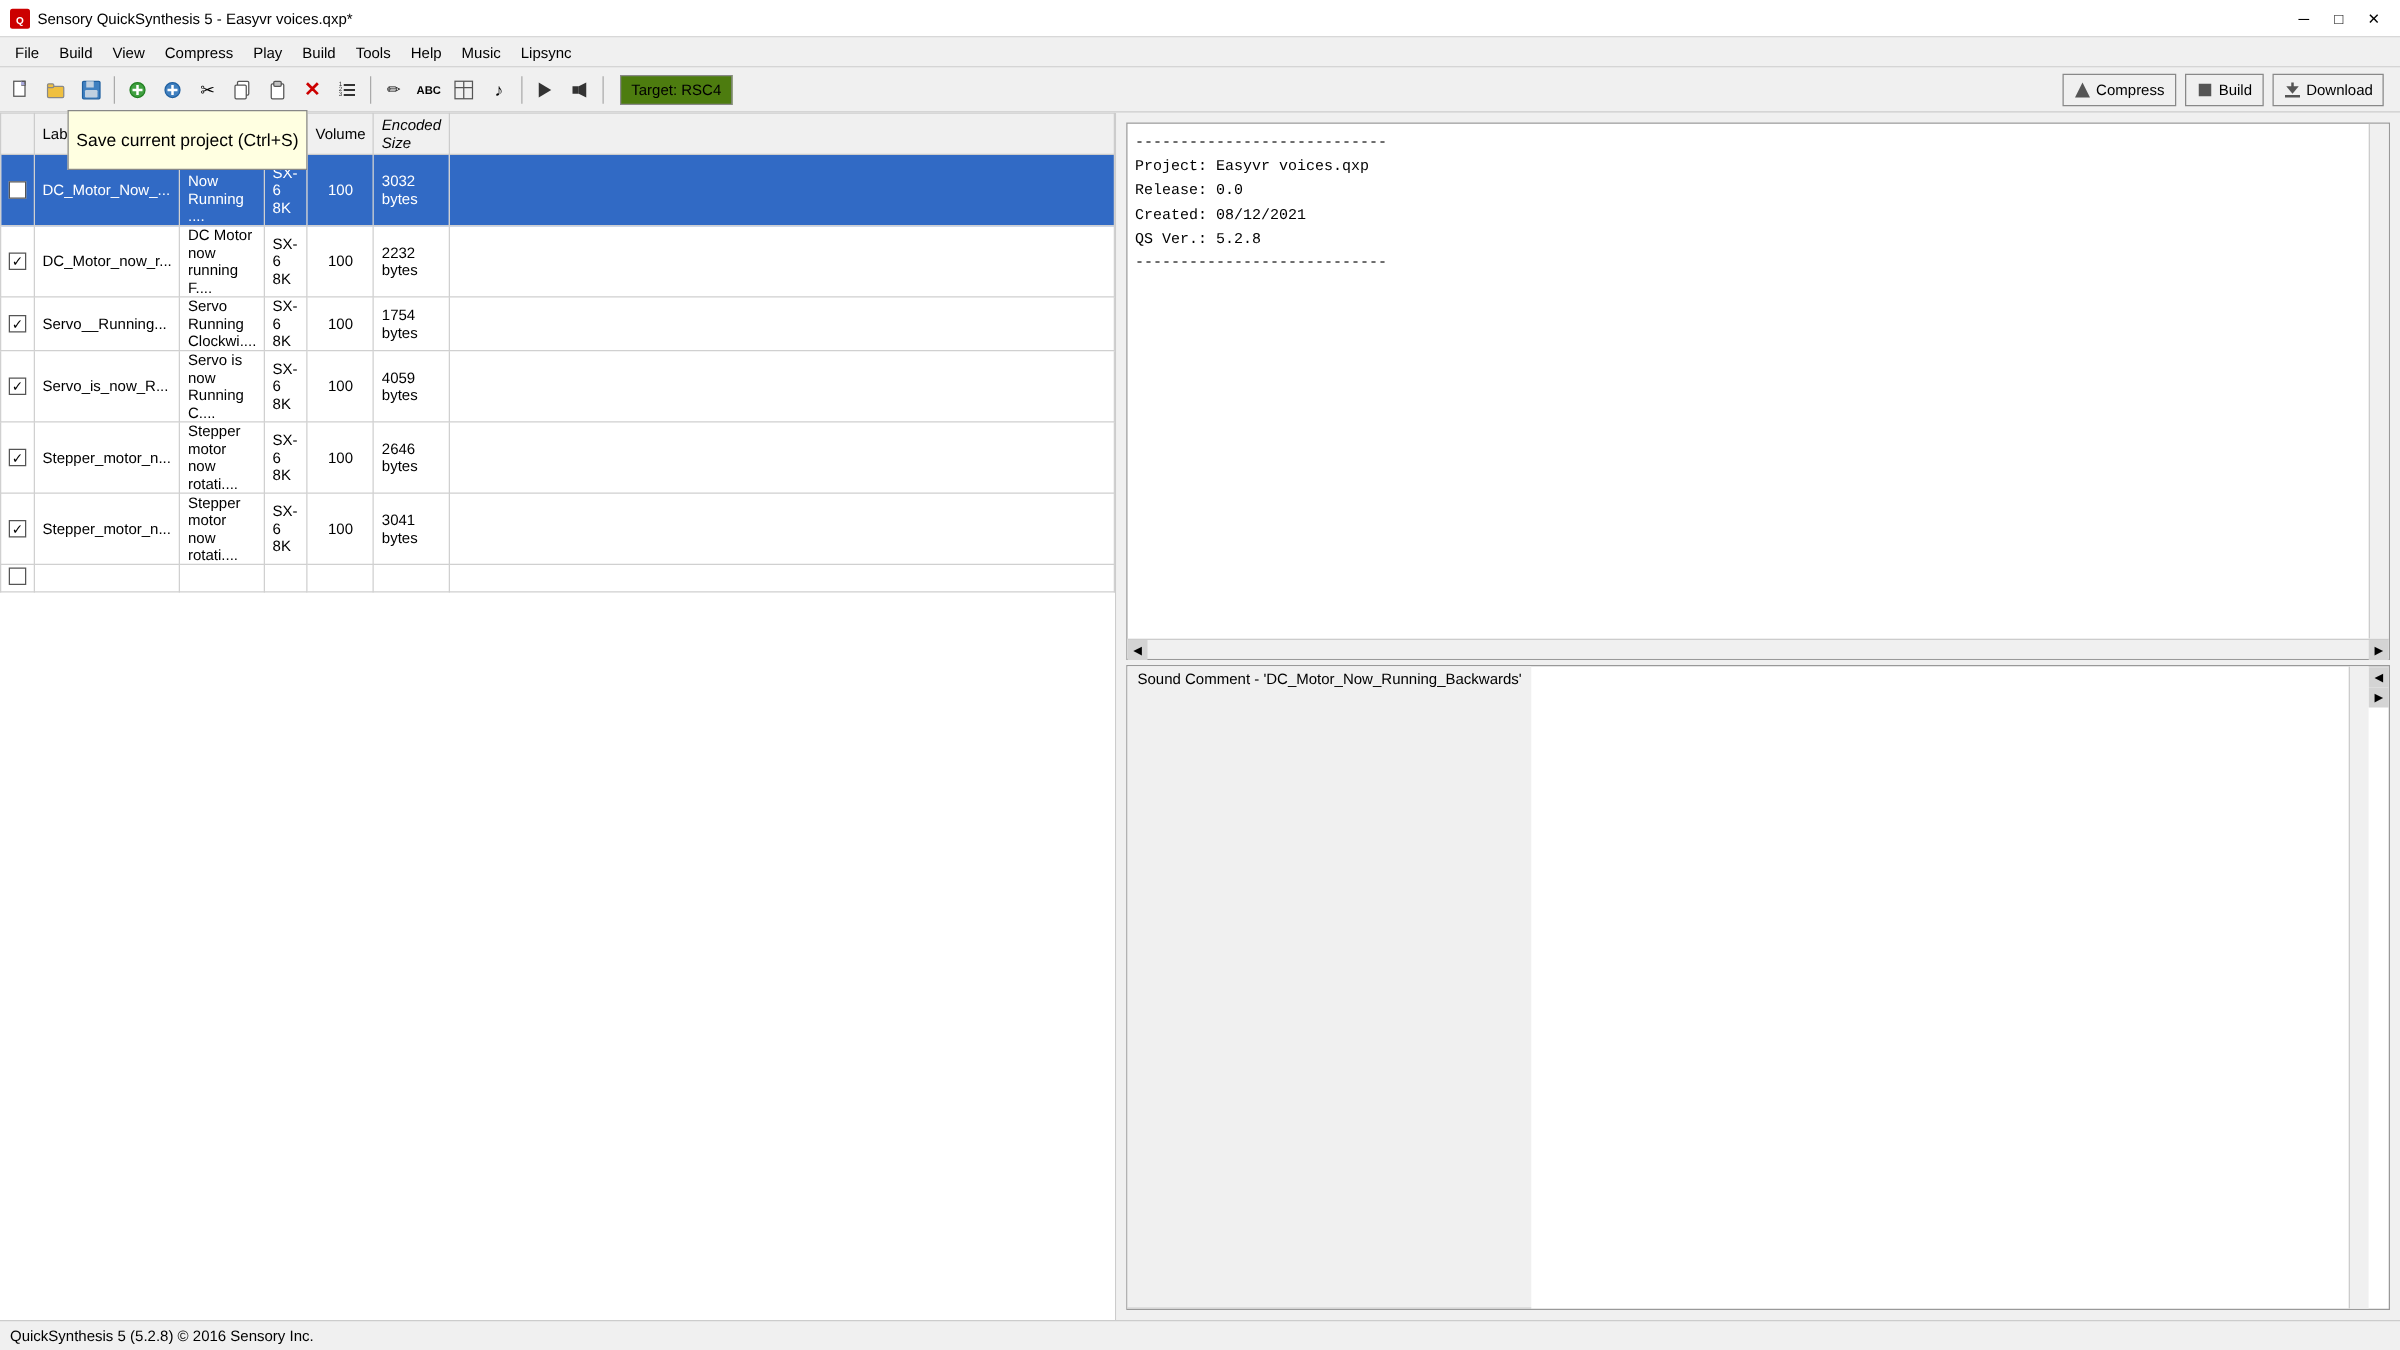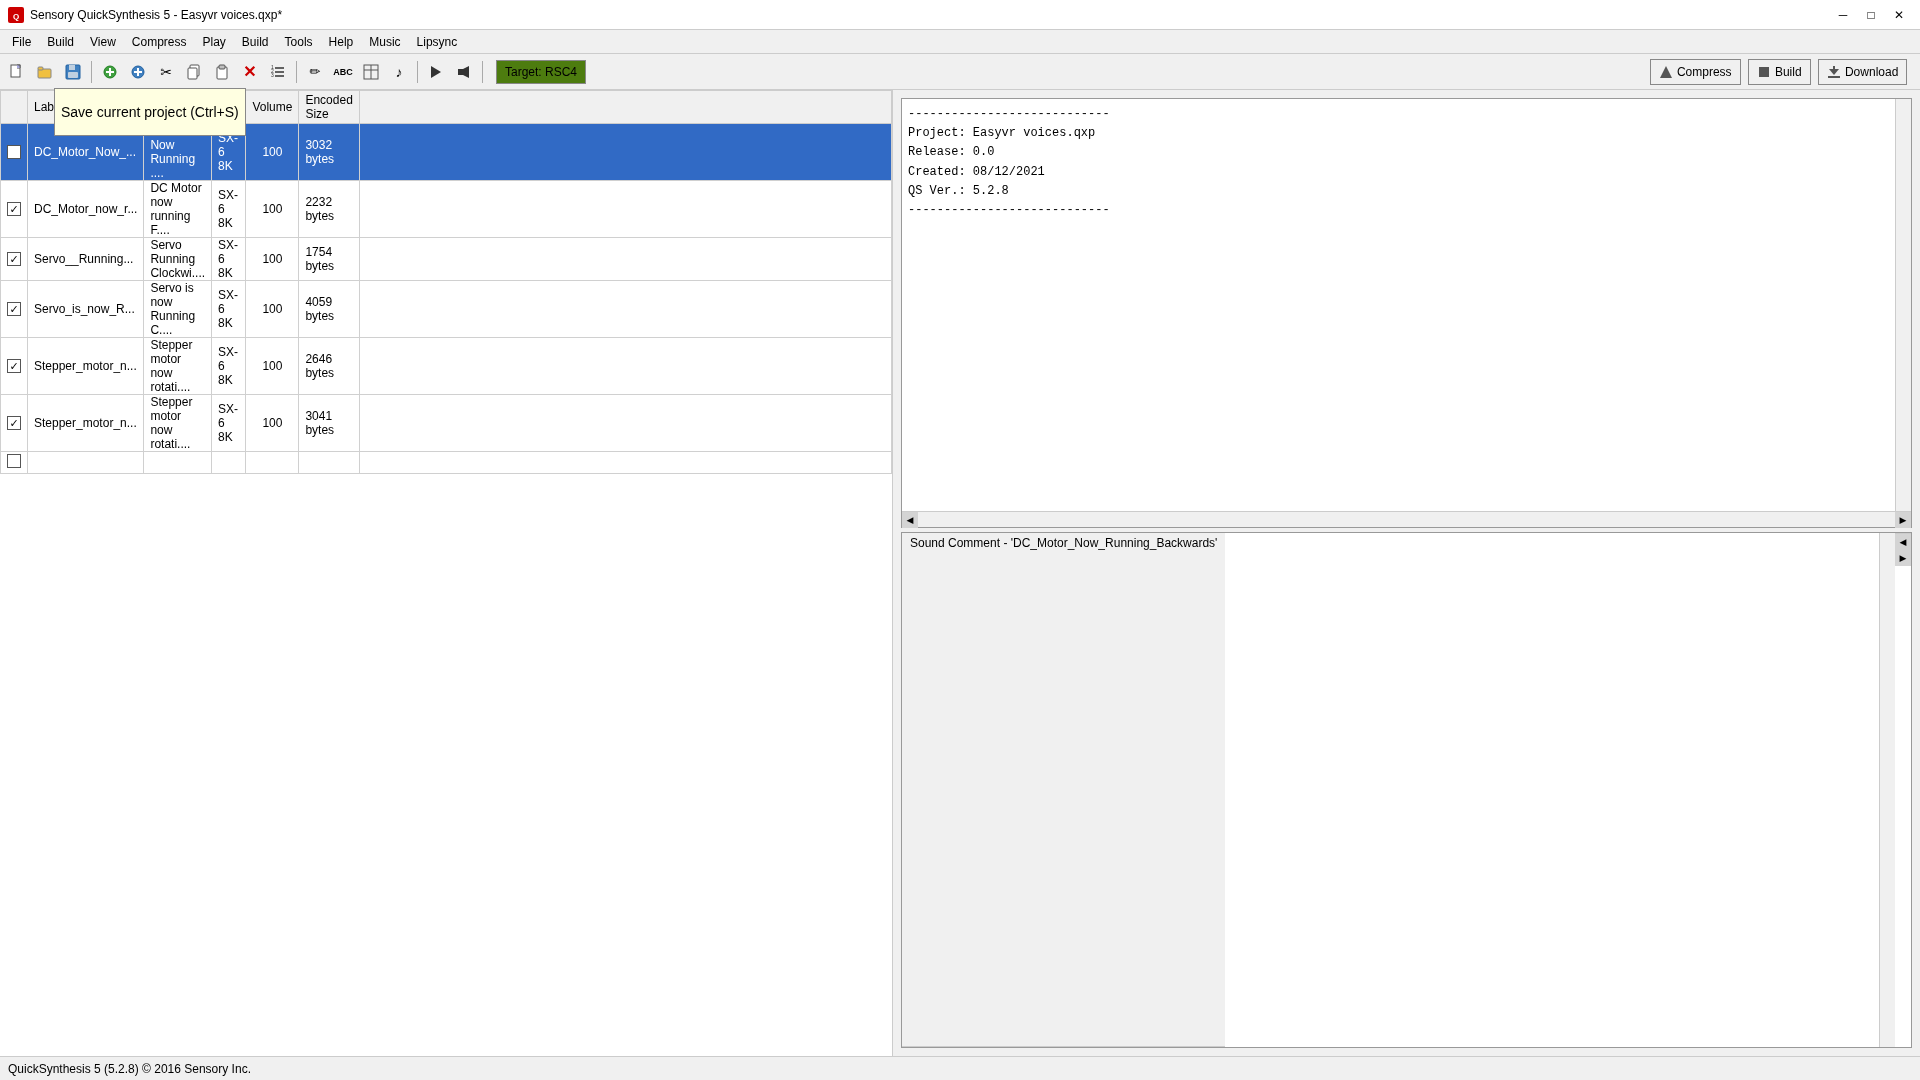--- a/index.html
+++ b/index.html
@@ -185,21 +185,21 @@
     }
 
     .checkbox-cell {
       width: 24px;
       text-align: center;
     }
     .col-label { width: 160px; }
     .col-file { width: 160px; }
     .col-use { width: 80px; }
     .col-volume { width: 60px; text-align: center; }
-    .col-encoded { width: 120px; }
+    .col-encoded { width: 120px; font-style: italic; }
 
     
     .right-pane {
       flex: 1;
       display: flex;
       flex-direction: column;
       background: #f0f0f0;
     }
 
     

